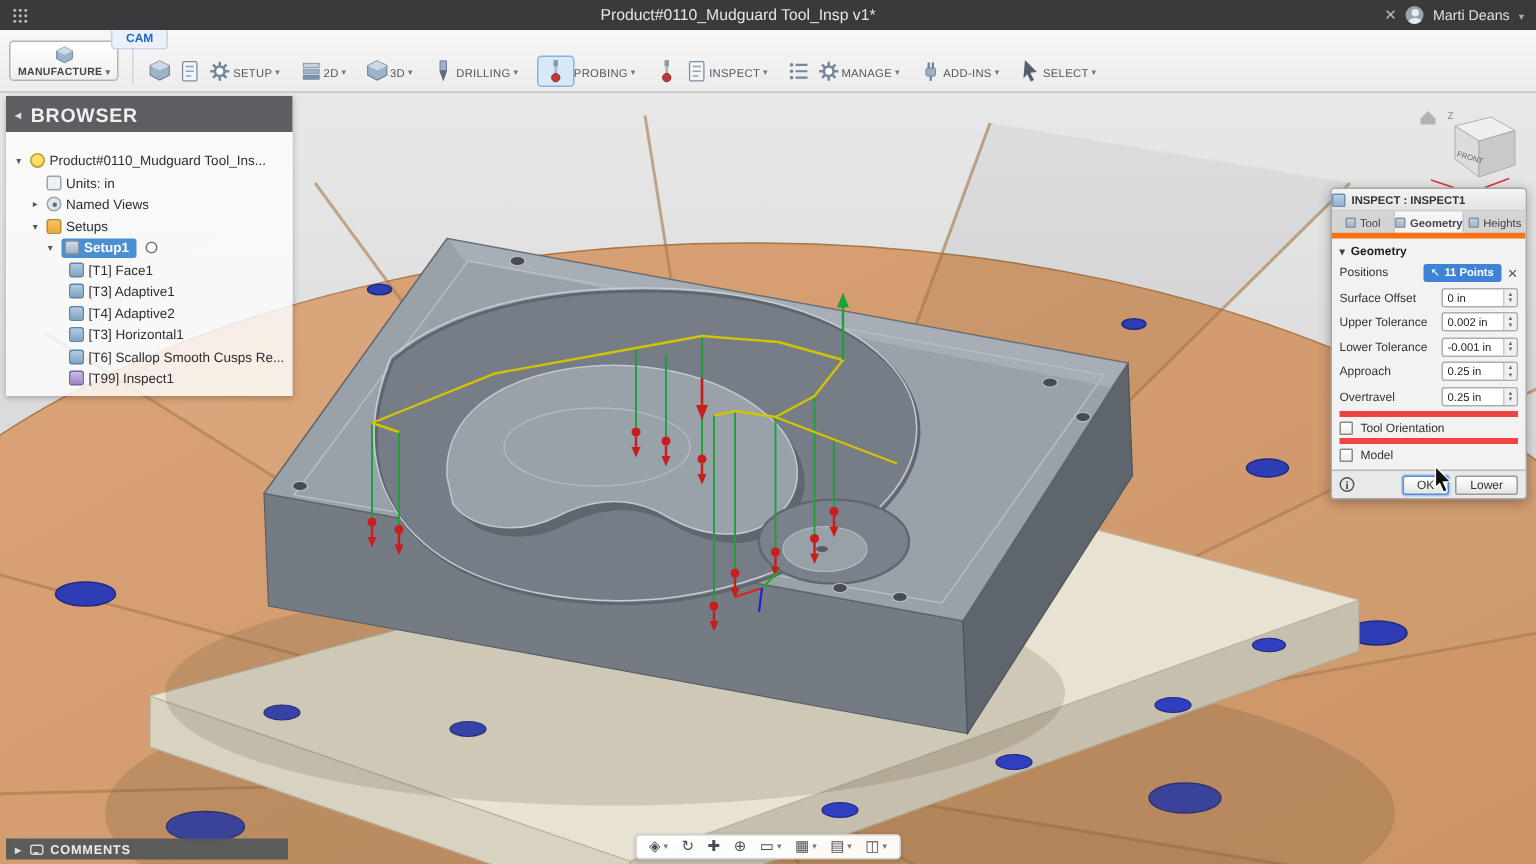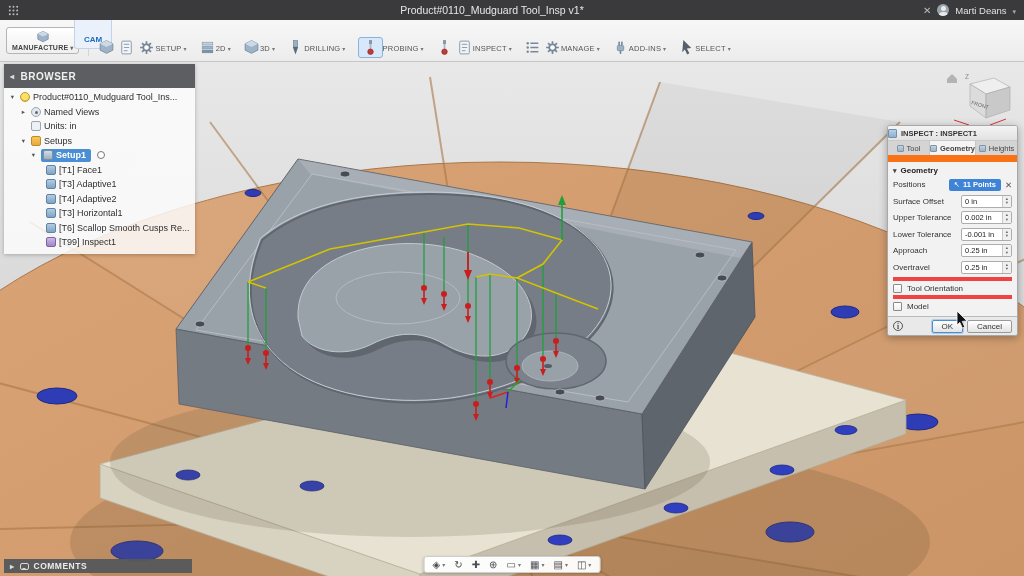--- a/index.html
+++ b/index.html
@@ -17,37 +17,37 @@
   .avatar::before{content:"";position:absolute;left:3.5px;top:2px;width:5px;height:5px;border-radius:50%;background:#e7ebef}
   .avatar::after{content:"";position:absolute;left:1.5px;top:7.5px;width:9px;height:6px;border-radius:50%;background:#e7ebef}
   .tb-user{font-size:9.5px;color:#e0e0e0}
   .tb-caret::after{content:"\25BE";font-size:7px;color:#aaa}
 
   
   .toolbar{height:42px;background:linear-gradient(#f7f7f7,#ececec);border-bottom:1px solid #c6c6c6;display:flex;align-items:stretch;position:relative;padding-left:6px}
   .ws-btn{margin:7px 6px 7px 0;border:1px solid #b5b5b5;border-radius:3px;background:linear-gradient(#fff,#efefef);display:flex;flex-direction:column;align-items:center;justify-content:center;padding:1px 5px;font-size:7px;font-weight:bold;color:#444;letter-spacing:.2px}
   .ws-btn .cap::after{content:"\25BE";font-size:6px;color:#666;margin-left:2px}
   .sep{width:1px;background:#d4d4d4;margin:8px 3px 5px}
-  .cam-tab{position:absolute;left:74px;top:0;height:13px;line-height:12px;padding:14px 9px;font-size:8px;font-weight:bold;color:#1d6cc0;background:#eaf1fa;border:1px solid #c3d4e8;border-top:none;border-radius:0 0 3px 3px}
+  .cam-tab{position:absolute;left:74px;top:0;height:13px;line-height:12px;padding:0 9px;font-size:8px;font-weight:bold;color:#1d6cc0;background:#eaf1fa;border:1px solid #c3d4e8;border-top:none;border-radius:0 0 3px 3px}
   .tgroup{display:flex;flex-direction:row;align-items:center;padding:13px 6px 0;position:relative}
   .tg-icons{display:flex;gap:3px;align-items:center;height:18px}
   .tg-label{font-size:7.5px;color:#555;margin-top:2px;display:flex;align-items:center;letter-spacing:.2px;white-space:nowrap}
   .tg-label::after{content:"\25BE";font-size:6px;color:#777;margin-left:2px}
   .ic{width:17px;height:17px;display:block}
   .icbig{width:25px;height:21px;background:#d9e8f8;border:1px solid #86b3e0;border-radius:3px;padding:1px 3px}
 
   
   .viewport{position:relative;width:1024px;height:514px;overflow:hidden}
   #scene{position:absolute;left:0;top:0}
 
   
   .browser{position:absolute;left:4px;top:2px;width:191px;font-size:9.5px;box-shadow:0 1px 4px rgba(0,0,0,.25)}
-  .bheader{background:rgba(86,88,92,.96);color:#f0f0f0;font-size:10px;font-weight:bold;letter-spacing:.5px;height:15px;display:flex;align-items:center;gap:6px;padding:12px 6px}
+  .bheader{background:rgba(86,88,92,.96);color:#f0f0f0;font-size:13px;font-weight:bold;letter-spacing:.5px;height:15px;display:flex;align-items:center;gap:6px;padding:12px 6px}
   .bheader::before{content:"\25C2";font-size:8px;color:#ddd}
-  .btree{background:rgba(252,252,252,.83);padding:2px 0 4px}
+  .btree{background:rgba(252,252,252,.83);padding:12px 0 4px}
   .brow{height:14.5px;display:flex;align-items:center;gap:3px;padding-right:4px;color:#333;white-space:nowrap}
   .brow .arr{width:9px;flex:none;text-align:center;font-size:6.5px;color:#555}
   .arr.open::after{content:"\25BE"}
   .arr.closed::after{content:"\25B8"}
   .lvl0{padding-left:4px}.lvl1{padding-left:15px}.lvl2{padding-left:25px}.lvl3{padding-left:42px}
   .blabel{font-size:9px;color:#2e2e2e;overflow:hidden;text-overflow:ellipsis}
   .pill{display:inline-flex;align-items:center;gap:3px;background:#4a8fd3;border-radius:2px;padding:0 5px 0 2px;height:12.5px}
   .pill .blabel{color:#fff;font-weight:bold}
   .badge{width:8px;height:8px;border:1px solid #777;border-radius:50%;margin-left:3px;flex:none;background:#fff}
   .bi{width:10px;height:10px;border-radius:2px;flex:none}
@@ -57,21 +57,21 @@
   .bi-eye::after{content:"";position:absolute;left:3px;top:3px;width:3px;height:3px;border-radius:50%;background:#5b6b7a}
   .bi-folder{background:linear-gradient(#f6c75e,#e8a93c);border:1px solid #c08a2a}
   .bi-setup{background:linear-gradient(#d4dde4,#9fb0bf);border:1px solid #7e8f9e}
   .bi-op{background:linear-gradient(#b4cce2,#7fa3c4);border:1px solid #5f83a4}
   .bi-probe{background:linear-gradient(#cdb9e8,#9f86c8);border:1px solid #7a64a3}
 
   
   .dialog{position:absolute;right:6px;top:63px;width:131px;font-size:8.5px;background:#f2f2f2;border:1px solid #a8a8a8;border-radius:3px;overflow:hidden;box-shadow:0 2px 8px rgba(0,0,0,.3)}
   .dhead{height:15px;background:linear-gradient(#f4f4f4,#e2e2e2);display:flex;align-items:center;gap:4px;padding:0 0;font-weight:bold;font-size:7.5px;color:#333;border-bottom:1px solid #c9c9c9}
   .di{width:9px;height:9px;background:linear-gradient(#b9cfe4,#8fb0d0);border:1px solid #6f90b0;border-radius:1px;flex:none}
-  .dtabs{display:flex;border-bottom:7px solid #f97316;background:#d8d8d8}
+  .dtabs{display:flex;border-bottom:4px solid #f97316;background:#d8d8d8}
   .dtab{flex:1;height:14px;display:flex;align-items:center;justify-content:center;gap:3px;font-size:7.5px;color:#444;border-right:1px solid #c6c6c6;background:#d4d4d4}
   .dtab:last-child{border-right:none}
   .dtab.active{background:#f4f4f4;font-weight:bold}
   .ti{width:7px;height:7px;background:linear-gradient(#c3d3e2,#9fb3c4);border:1px solid #7e95a8;border-radius:1px;flex:none}
   .dbody{padding:1px 5px 3px}
   .dsec{display:flex;align-items:center;gap:4px;font-weight:bold;font-size:8px;margin:3px 0;color:#222}
   .dsec::before{content:"\25BE";font-size:7px;color:#444}
   .drow{display:flex;align-items:center;justify-content:space-between;margin:3.5px 0}
   .dlab{color:#333;font-size:8px}
   .dval{width:51px;height:13px;background:#fff;border:1px solid #adadad;border-radius:2px;display:flex;align-items:center;justify-content:space-between;font-size:7.5px;color:#222;padding-left:3px;overflow:hidden}
@@ -485,28 +485,28 @@
       <div class="bheader">
         <span>BROWSER</span>
       </div>
       <div class="btree">
         <div class="brow lvl0">
           <span class="arr open"></span>
           <span class="bi bi-bulb"></span>
           <span class="blabel">Product#0110_Mudguard Tool_Ins...</span>
         </div>
         <div class="brow lvl1">
+          <span class="arr"></span>
+          <span class="bi bi-doc"></span>
+          <span class="blabel">Units: in</span>
+        </div>
+        <div class="brow lvl1">
           <span class="arr closed"></span>
           <span class="bi bi-eye"></span>
           <span class="blabel">Named Views</span>
-        </div>
-        <div class="brow lvl1">
-          <span class="arr"></span>
-          <span class="bi bi-doc"></span>
-          <span class="blabel">Units: in</span>
         </div>
         <div class="brow lvl1">
           <span class="arr open"></span>
           <span class="bi bi-folder"></span>
           <span class="blabel">Setups</span>
         </div>
         <div class="brow lvl2">
           <span class="arr open"></span>
           <span class="pill">
             <span class="bi bi-setup"></span>
@@ -615,21 +615,21 @@
         </div>
         <div class="dsub">
           <span class="cbox"></span>
           <span>Model</span>
         </div>
       </div>
       <div class="dfoot">
         <span class="info">i</span>
         <span class="fsp"></span>
         <span class="btn primary">OK</span>
-        <span class="btn">Cancel</span>
+        <span class="btn">Lower</span>
       </div>
     </div>
 
     <svg class="cursor" viewBox="0 0 14 20">
       <path d="M1 1 L11 11 L6.2 11.4 L8.8 17 L6.4 18.1 L3.8 12.4 L1 15 Z" fill="#111" stroke="#fff" stroke-width=".8"></path>
     </svg>
 
     <div class="comments">
       <span class="cbubble"></span>
       <span>COMMENTS</span>

